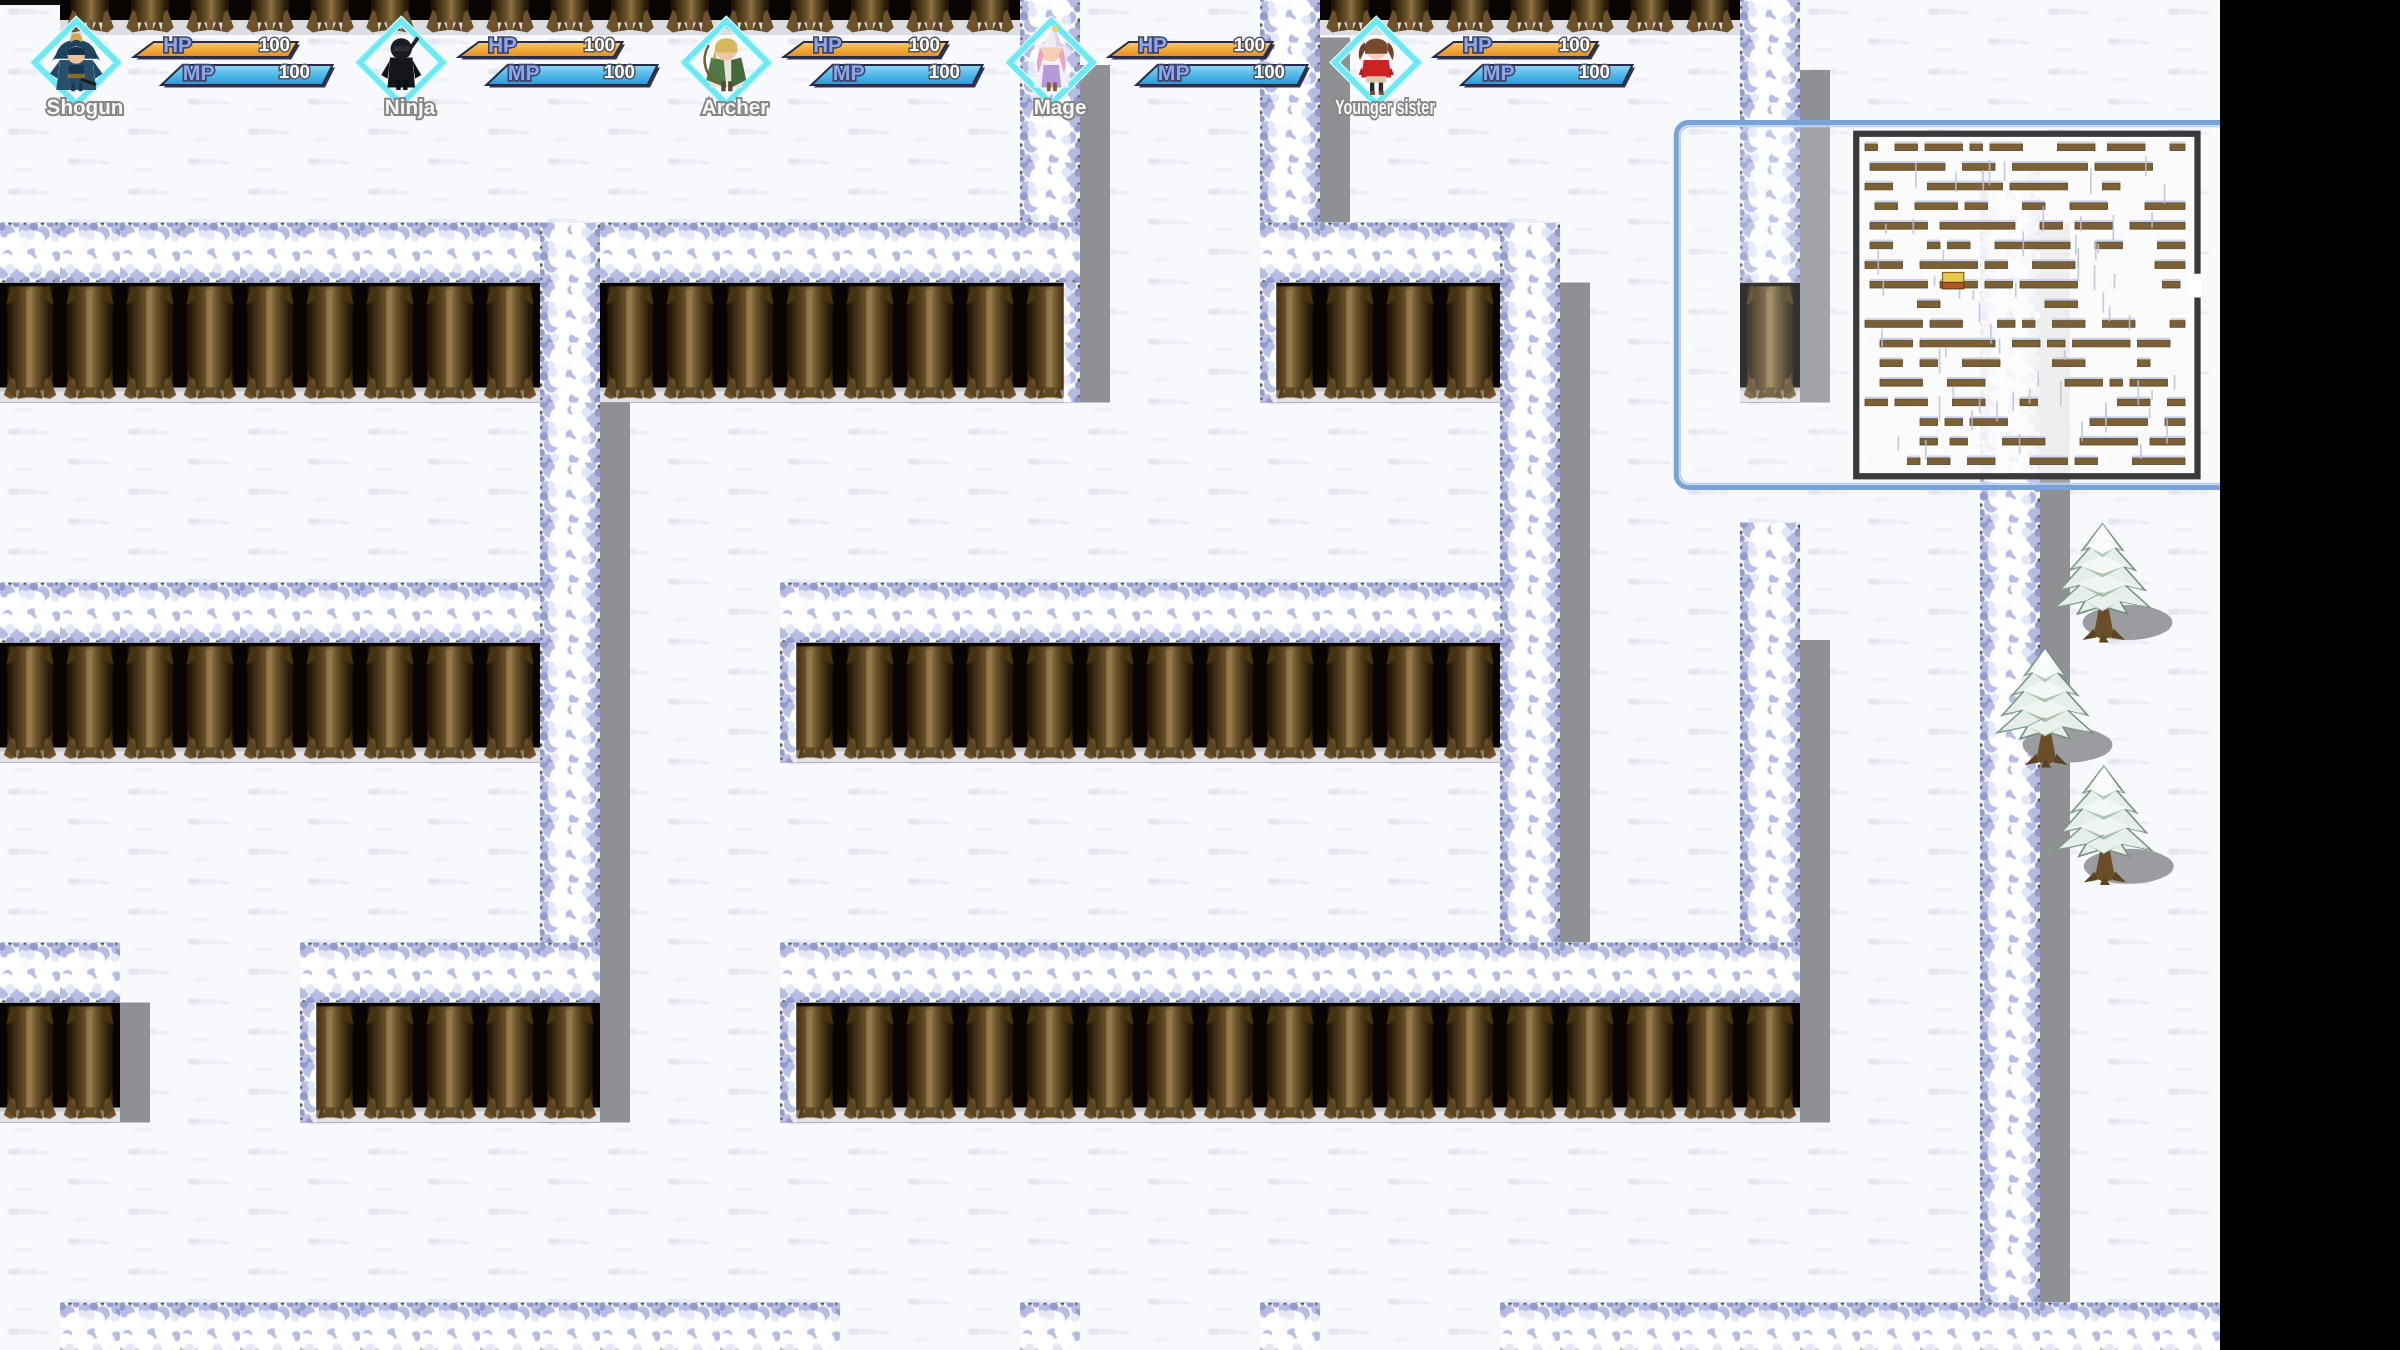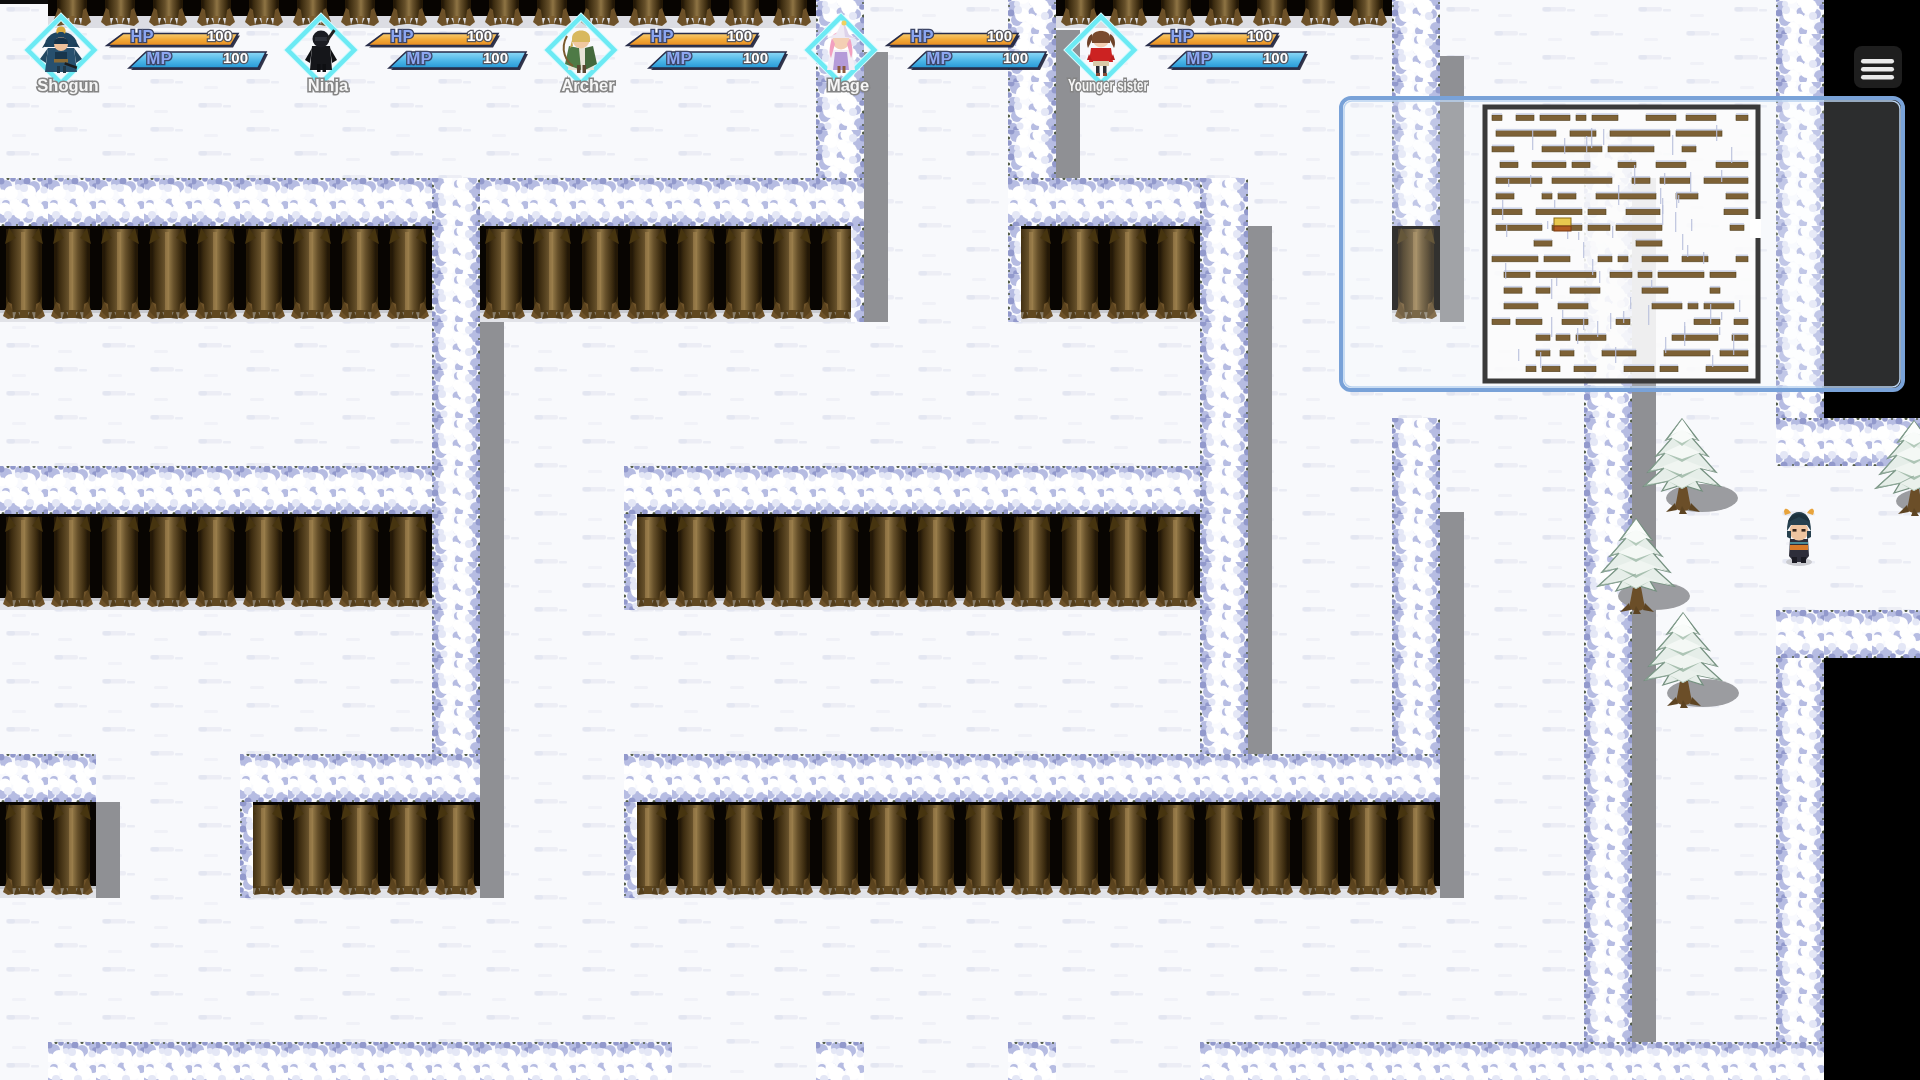--- a/index.html
+++ b/index.html
@@ -1,16 +1,16 @@
 <!DOCTYPE html>
 <html><head>
 <meta charset="utf-8">
 <style>
   html,body{margin:0;padding:0;background:#000;}
-  #stage{position:relative;width:1920px;height:1080px;overflow:hidden;background:#f8f9fc;
+  #stage{position:relative;width:1776px;height:1080px;overflow:hidden;background:#f8f9fc;
          font-family:"Liberation Sans", sans-serif;}
   svg{display:block}
 </style>
 </head>
 <body>
 <div id="stage">
 <svg width="1920" height="1080" viewBox="0 0 1920 1080">
 <defs>
   <pattern id="groundP" patternUnits="userSpaceOnUse" width="96" height="48">
     <rect width="96" height="48" fill="#f8f9fc"></rect>

